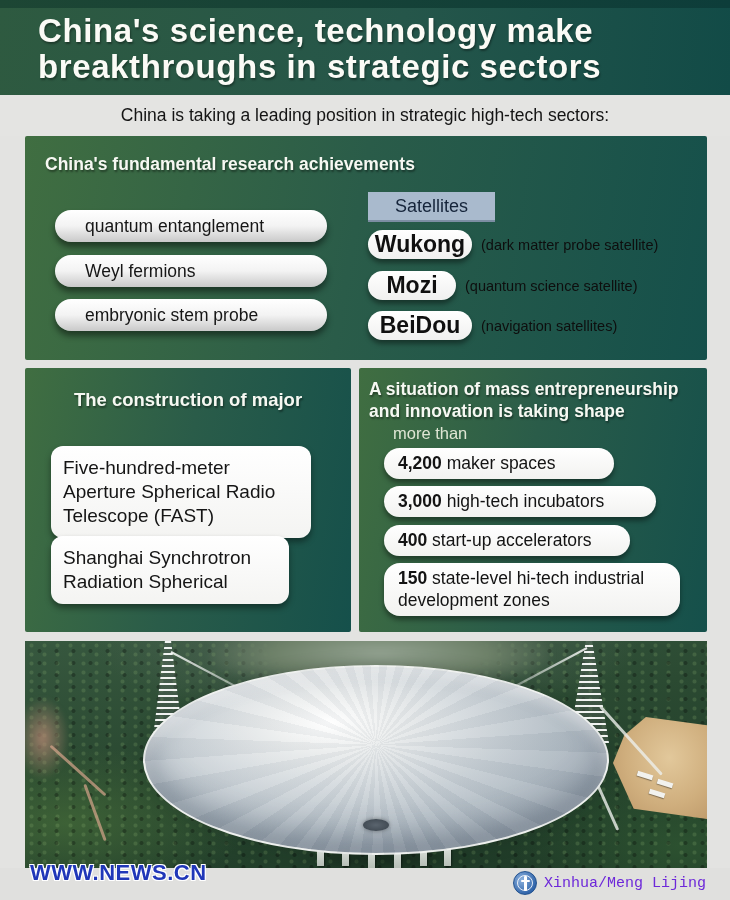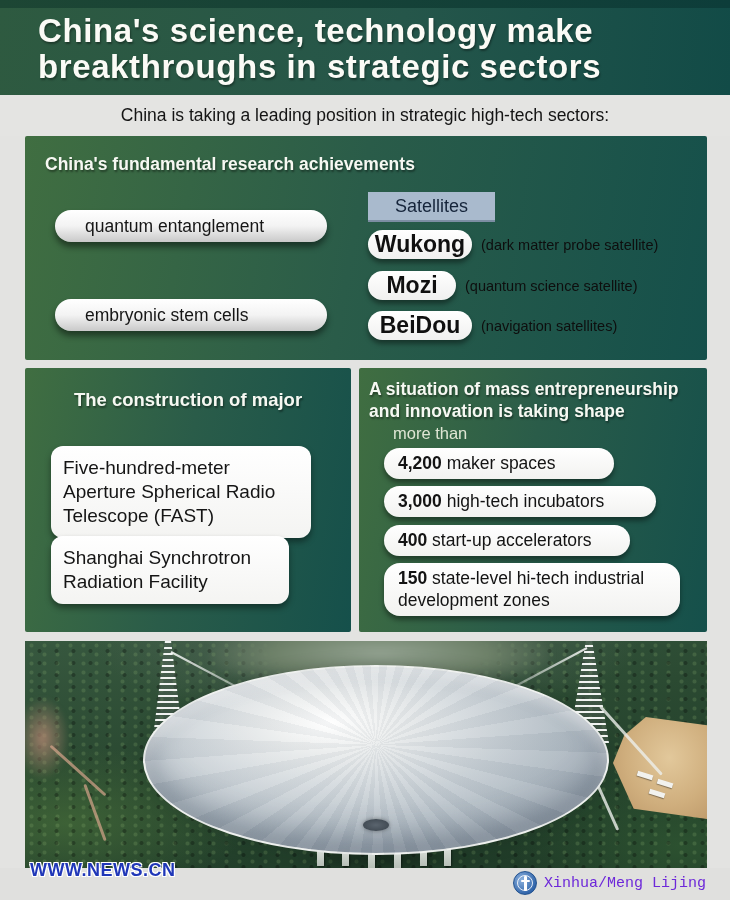--- a/index.html
+++ b/index.html
@@ -195,21 +195,21 @@
   .shed.sb { left:632px; top:140px; transform:rotate(18deg); }
   .shed.sc { left:624px; top:150px; transform:rotate(18deg); }
   .road { height:3px; background:rgba(236,239,235,0.8); border-radius:2px; }
   .road.r1 { left:560px; top:98px; width:92px; transform:rotate(48deg); }
   .road.r2 { left:538px; top:152px; width:78px; transform:rotate(66deg); }
 
   
   .footer { position:absolute; left:0; top:868px; width:730px; height:32px; background:#e0e0de; }
   .news-url {
     position:absolute; left:30px; top:860px;
-    font-size:18px; font-weight:bold; letter-spacing:0.5px; color:#2037b8;
+    font-size:22px; font-weight:bold; letter-spacing:0.5px; color:#2037b8;
     text-shadow:-1px -1px 0 #fff, 1px -1px 0 #fff, -1px 1px 0 #fff, 1px 1px 0 #fff;
   }
   .credit { position:absolute; right:24px; top:871px; display:flex; align-items:center; gap:7px; }
   .globe {
     width:24px; height:24px; border-radius:50%; position:relative;
     background:radial-gradient(circle at 35% 35%, #8db2de, #2d62a8 75%);
     border:1px solid #24538f;
   }
   .globe .ring { position:absolute; inset:3px; border:1px solid rgba(255,255,255,0.85); border-radius:50%; }
   .globe .fig  { position:absolute; left:10px; top:4px; width:3px; height:15px; background:#fff; border-radius:1px; }
@@ -228,21 +228,22 @@
       <div>breakthroughs in strategic sectors</div>
     </div>
   </div>
 
   <div class="intro">China is taking a leading position in strategic high-tech sectors:</div>
 
   <div class="panel p1">
     <div class="panel-title">China's fundamental research achievements</div>
 
     <div class="ach-pill" style="top:74px">quantum entanglement</div>
-    <div class="ach-pill" style="top:163px">embryonic stem cells</div>
+    <div class="ach-pill" style="top:119px">Weyl fermions</div>
+    <div class="ach-pill" style="top:163px">embryonic stem probe</div>
 
     <div class="sat-header">Satellites</div>
 
     <div class="sat-row" style="top:94px">
       <div class="sat-pill" style="width:104px">Wukong</div>
       <div class="sat-desc">(dark matter probe satellite)</div>
     </div>
     <div class="sat-row" style="top:135px">
       <div class="sat-pill" style="width:88px">Mozi</div>
       <div class="sat-desc">(quantum science satellite)</div>
@@ -251,21 +252,21 @@
       <div class="sat-pill" style="width:104px">BeiDou</div>
       <div class="sat-desc">(navigation satellites)</div>
     </div>
   </div>
 
   <div class="panel p2">
     <div class="panel-title">
       <div>The construction of major</div>
     </div>
     <div class="fac-box b1">Five-hundred-meter Aperture Spherical Radio Telescope (FAST)</div>
-    <div class="fac-box b2">Shanghai Synchrotron Radiation Facility</div>
+    <div class="fac-box b2">Shanghai Synchrotron Radiation Spherical</div>
   </div>
 
   <div class="panel p3">
     <div class="panel-title">
       <div>A situation of mass entrepreneurship</div>
       <div>and innovation is taking shape</div>
     </div>
     <div class="more-than">more than</div>
 
     <div class="stat-pill s1">

